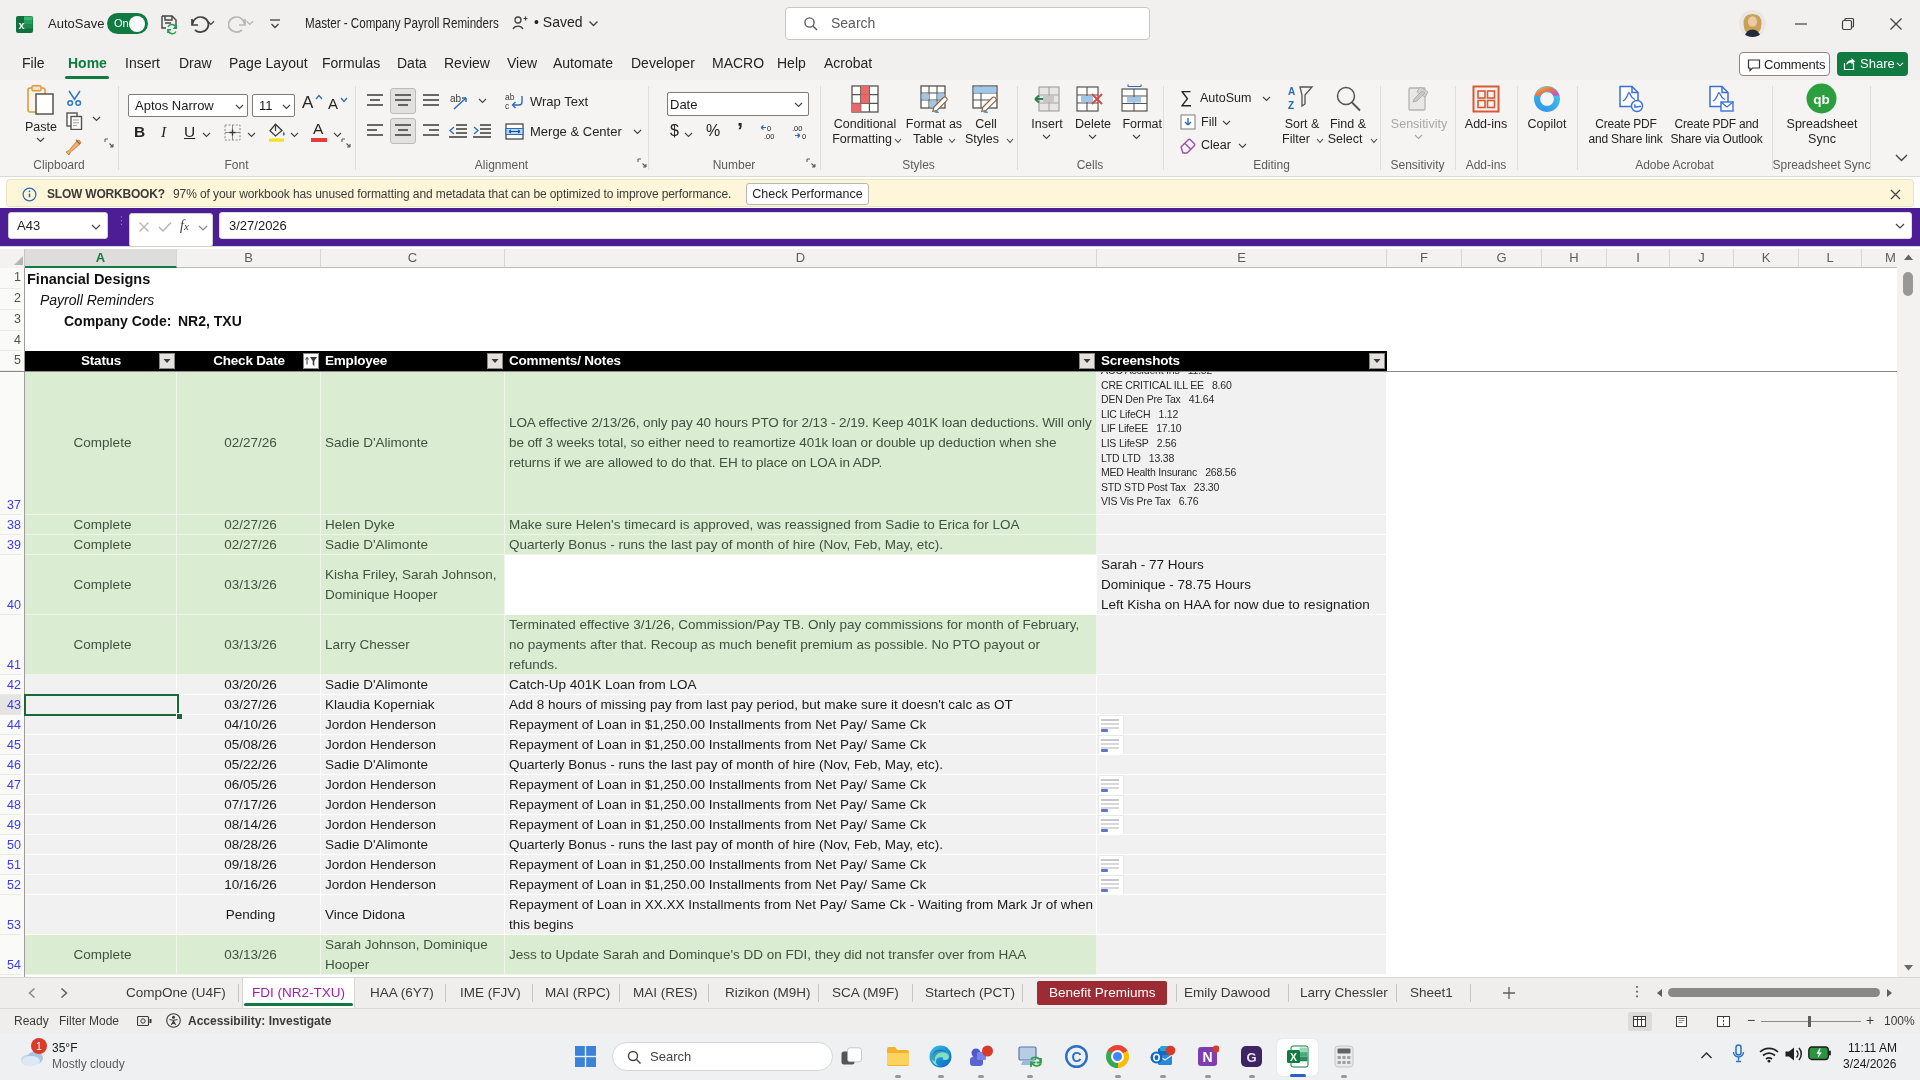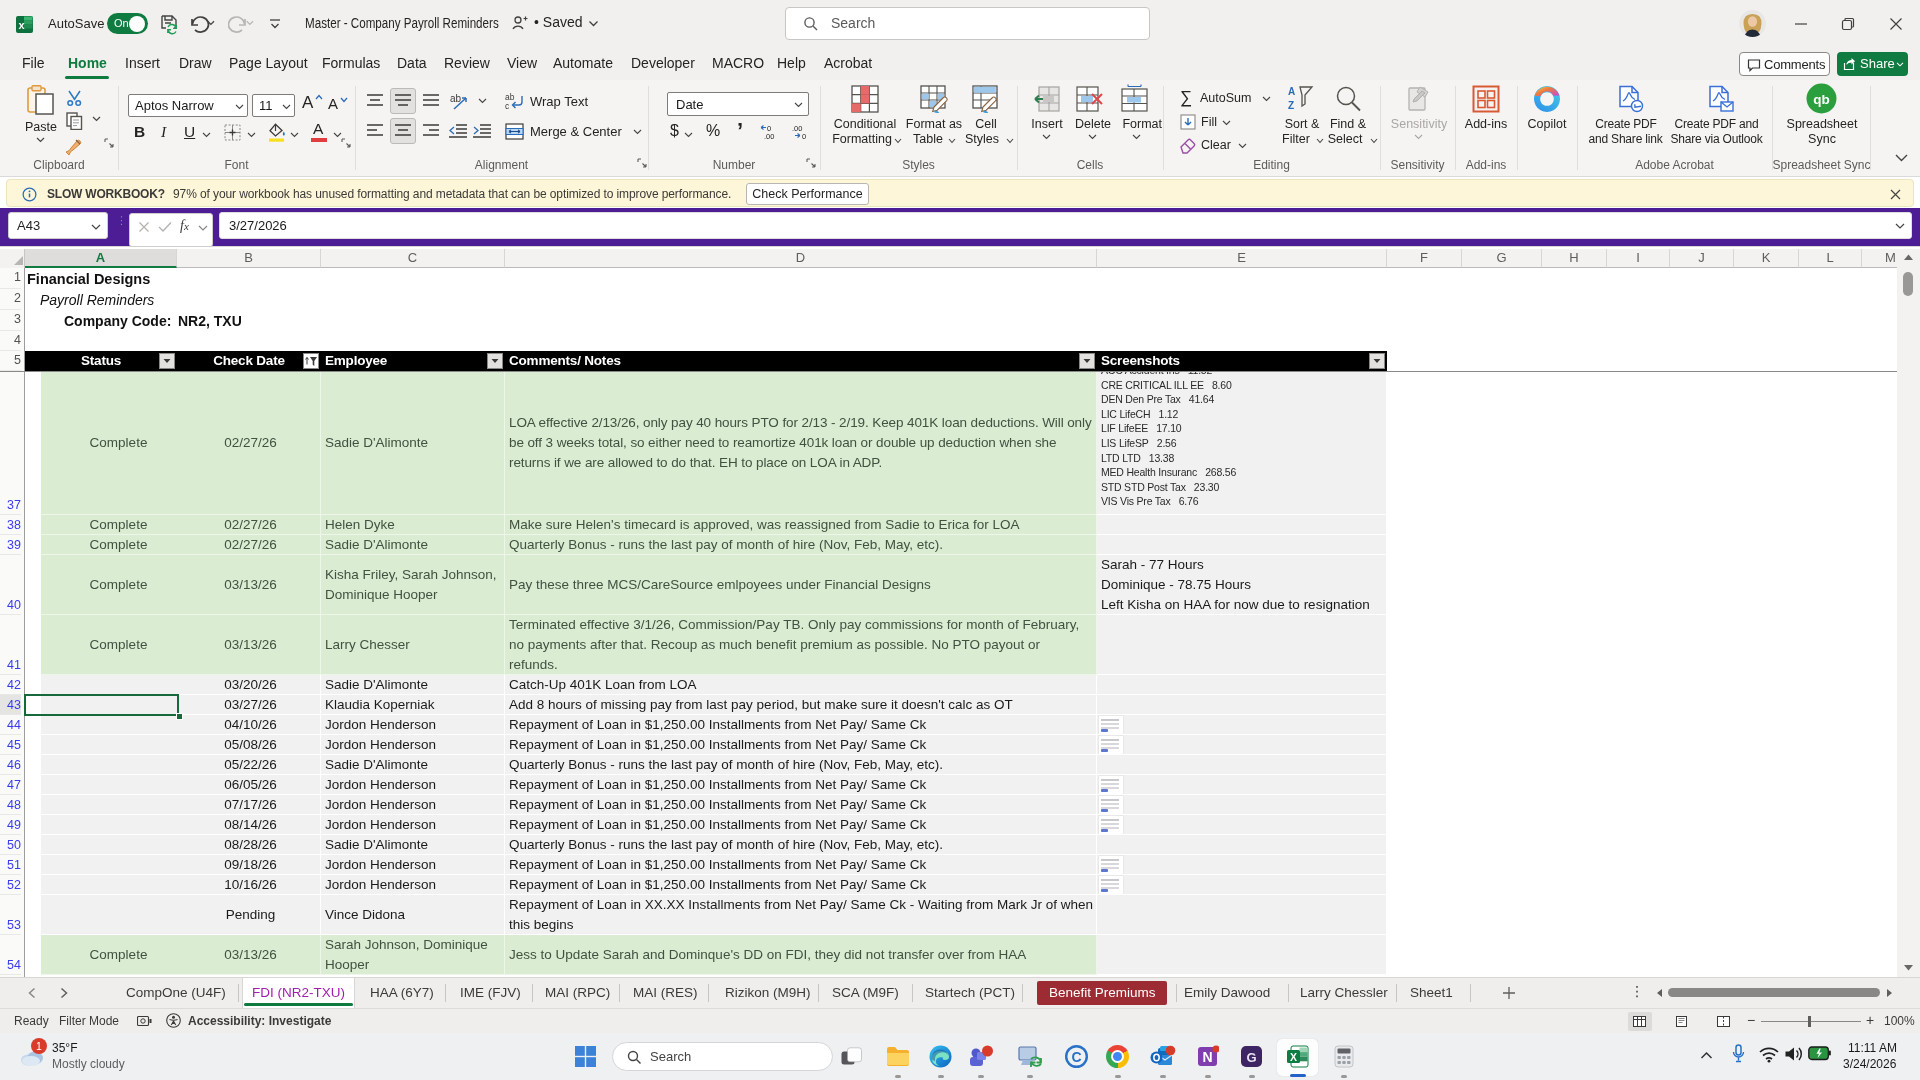--- a/index.html
+++ b/index.html
@@ -28,21 +28,21 @@
   .cell { position:absolute; overflow:hidden; font-size:13.5px; letter-spacing:-0.2px; color:#1a1a1a; }
   .ctr { text-align:center; }
   .colh { height:19px; font-size:13px; color:#5f5e5d; text-align:center; line-height:18px; background:#f3f2f1; border-right:1px solid #d8d6d5; border-bottom:1px solid #bdbbb9; }
   .rn { left:0; width:21px; text-align:right; font-size:12.5px; color:#3a3af0; display:flex; align-items:flex-end; justify-content:flex-end; padding-bottom:2px; border-bottom:1px solid #e8e8e7; }
   .rn.g5 { color:#53514f; align-items:center; }
   .rn.sel { background:#e4e4e3; left:0; width:21px; padding-right:0; }
   .hw { color:#fff; font-weight:bold; font-size:13.5px; line-height:20px; letter-spacing:-0.2px; }
   .fbtn { width:16px; height:16px; background:#e3e1e0; border:1px solid #8a8886; display:flex; align-items:center; justify-content:center; }
   .row { left:25px; width:1362px; }
   .cell { position:absolute; top:0; height:100%; overflow:hidden; font-size:13.5px; letter-spacing:0px; color:#1a1a1a; padding-left:4px; white-space:nowrap; }
-  .ca { left:16px; width:152px; }
+  .ca { left:0; width:152px; }
   .cb { left:152px; width:144px; }
   .cc { left:296px; width:184px; }
   .cd { left:480px; width:592px; }
   .ce { left:1072px; width:290px; padding-left:0; }
   .g { background:#daecd2; color:#415241; border-right:1px solid #eef5e9; border-bottom:1px solid #eef5e9; }
   .y { background:#f1f1f2; border-right:1px solid #fff; border-bottom:1px solid #fff; }
   .lh20 { line-height:19px; }
   .vmid { position:absolute; top:50%; transform:translateY(-50%); line-height:20px; padding-left:0; left:4px; right:0; }
   .scl { font-size:10.5px; line-height:14.6px; letter-spacing:-0.2px; color:#2a2a2a; }
   .thumb { position:absolute; left:2px; top:1px; width:24px; height:18px; background:#fff; box-shadow:0 0 0 0.5px #e0e0e0; }
@@ -312,21 +312,21 @@
     <span class="abs rbtn-txt" style="left:530px;top:44px;font-size:13px">Merge &amp; Center</span>
     <svg class="abs" style="left:633px;top:49px" width="9" height="6" viewBox="0 0 9 6">
         <path d="M1 1 l3.5 3.5 L8 1" stroke="#444" stroke-width="1.1" fill="none"></path>
       </svg>
     <div class="glabel" style="left:355px;width:293px">Alignment</div>
     <svg class="abs" style="left:637px;top:78px" width="10" height="10" viewBox="0 0 10 10">
         <path d="M1 1 h3 M1 1 v3 M9 9 h-3 M9 9 v-3 M9 9 L5.5 5.5" stroke="#5c5b5a" stroke-width="1.1" fill="none"></path>
       </svg>
 
     <div class="abs" style="left:667px;top:12px;width:142px;height:24px;background:#fff;border:1px solid #7e7c7a;border-radius:2px">
-      <span style="position:absolute;left:8px;top:4px;font-size:13px;color:#1a1a1a">Date</span>
+      <span style="position:absolute;left:2px;top:4px;font-size:13px;color:#1a1a1a">Date</span>
       <svg class="abs" style="left:126px;top:9px" width="9" height="6" viewBox="0 0 9 6">
           <path d="M1 1 l3.5 3.5 L8 1" stroke="#444" stroke-width="1.1" fill="none"></path>
         </svg>
     </div>
     <span class="abs" style="left:670px;top:42px;font-size:16px;color:#252423">$</span>
     <svg class="abs" style="left:684px;top:52px" width="9" height="6" viewBox="0 0 9 6">
         <path d="M1 1 l3.5 3.5 L8 1" stroke="#444" stroke-width="1.1" fill="none"></path>
       </svg>
     <span class="abs" style="left:706px;top:42px;font-size:16px;color:#252423">%</span>
     <span class="abs" style="left:737px;top:38px;font-size:22px;font-weight:bold;color:#252423">’</span>
@@ -688,21 +688,20 @@
     <div class="cell cc g lh20">Sadie D'Alimonte</div>
     <div class="cell cd g lh20">Quarterly Bonus - runs the last pay of month of hire (Nov, Feb, May, etc).</div>
     <div class="cell ce y"></div>
   </div>
   <div class="abs row" style="top:555px;height:60px">
     <div class="cell ca g ctr" style="line-height:60px">Complete</div>
     <div class="cell cb g ctr" style="line-height:60px">03/13/26</div>
     <div class="cell cc g">
         <div class="vmid">Kisha Friley, Sarah Johnson,<br>Dominique Hooper</div>
       </div>
-    <div class="cell cd g" style="line-height:60px">Pay these three MCS/CareSource emlpoyees under Financial Designs</div>
     <div class="cell ce y" style="color:#1a1a1a">
         <div class="vmid">Sarah - 77 Hours<br>Dominique - 78.75 Hours<br>Left Kisha on HAA for now due to resignation</div>
       </div>
   </div>
   <div class="abs row" style="top:615px;height:60px">
     <div class="cell ca g ctr" style="line-height:60px">Complete</div>
     <div class="cell cb g ctr" style="line-height:60px">03/13/26</div>
     <div class="cell cc g" style="line-height:60px">Larry Chesser</div>
     <div class="cell cd g">
         <div class="vmid">Terminated effective 3/1/26, Commission/Pay TB. Only pay commissions for month of February,<br>no payments after that. Recoup as much benefit premium as possible. No PTO payout or<br>refunds.</div>

